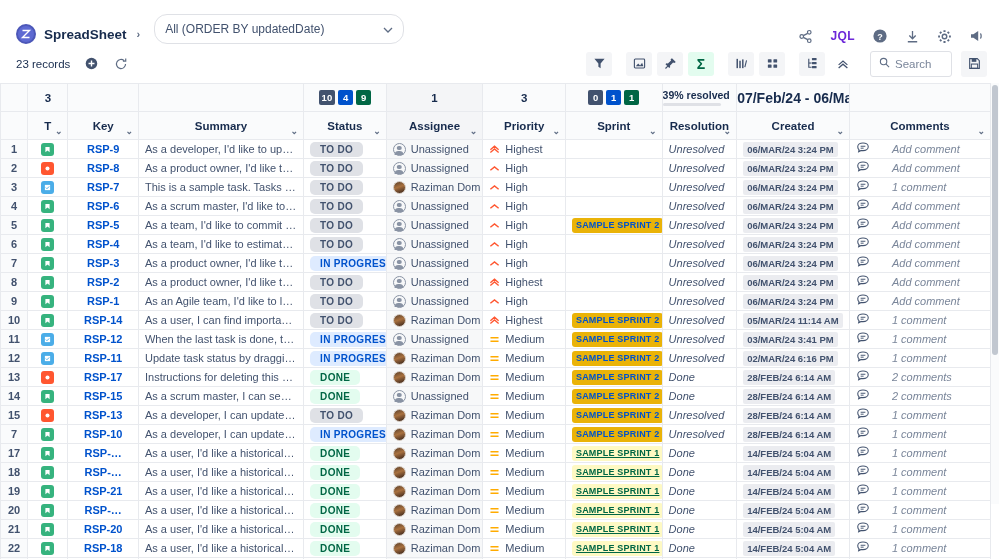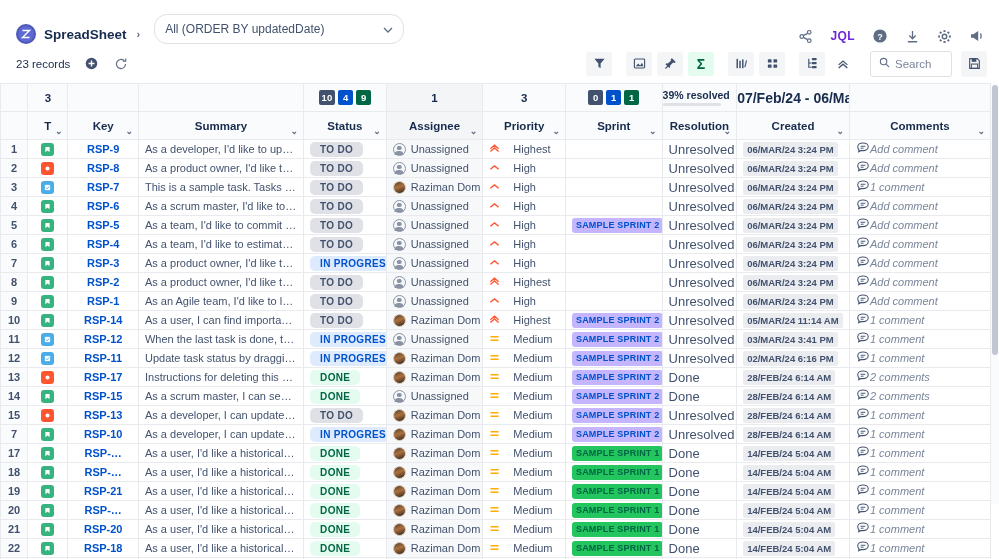--- a/index.html
+++ b/index.html
@@ -175,38 +175,38 @@
     transform: translateX(-50%);
     width: 9px; height: 4.5px; border-radius: 4.5px 4.5px 0 0; background: #8993A4;
   }
   .avatar-img {
     width: 13px; height: 13px; border-radius: 50%; flex: none;
     background: linear-gradient(160deg,#6B4A2F 10%, #A9713F 45%, #4A3020 90%);
     border: .5px solid #d8d0c8;
   }
   .asg-name { font-size: 11px; color: #42526E; }
 
-  .pri { display: flex; gap: 13px; }
+  .pri { display: flex; align-items: center; gap: 5px; }
   .pri-name { font-size: 11px; color: #42526E; }
 
   .sprint-lz {
     display: inline-block; border-radius: 3px;
     font-size: 9px; font-weight: bold; letter-spacing: .2px;
     padding: 1px 4px; line-height: 13px;
   }
-  .sp-blue { background: #c4b5fd; color: #0052CC; }
-  .sp-green { background: #22c55e; color: #006644; }
-
-  .res-txt { font-size: 13px; color: #42526E; }
+  .sp-blue { background: #eab308; color: #0052CC; }
+  .sp-green { background: #fef9c3; color: #006644; text-decoration: underline; }
+
+  .res-txt { font-style: italic; font-size: 11px; color: #42526E; }
   .created-pill {
     background: #EBECF0; border-radius: 2px;
     font-size: 9.5px; font-weight: bold; color: #42526E;
     padding: 1px 4px; line-height: 13px; display: inline-block;
   }
-  .comm { display: flex; align-items: center; gap: 0; justify-content: space-between; }
+  .comm { display: flex; align-items: center; gap: 22px; justify-content: space-between; }
   .comm-txt { font-style: italic; font-size: 11px; color: #7A869A; }
 
   
   .vscroll {
     position: absolute; top: 0; right: 0; width: 8px;
     background: #FAFBFC;
   }
   .vthumb {
     position: absolute; right: 1px; width: 6px; border-radius: 3px;
     background: #C1C7D0;

